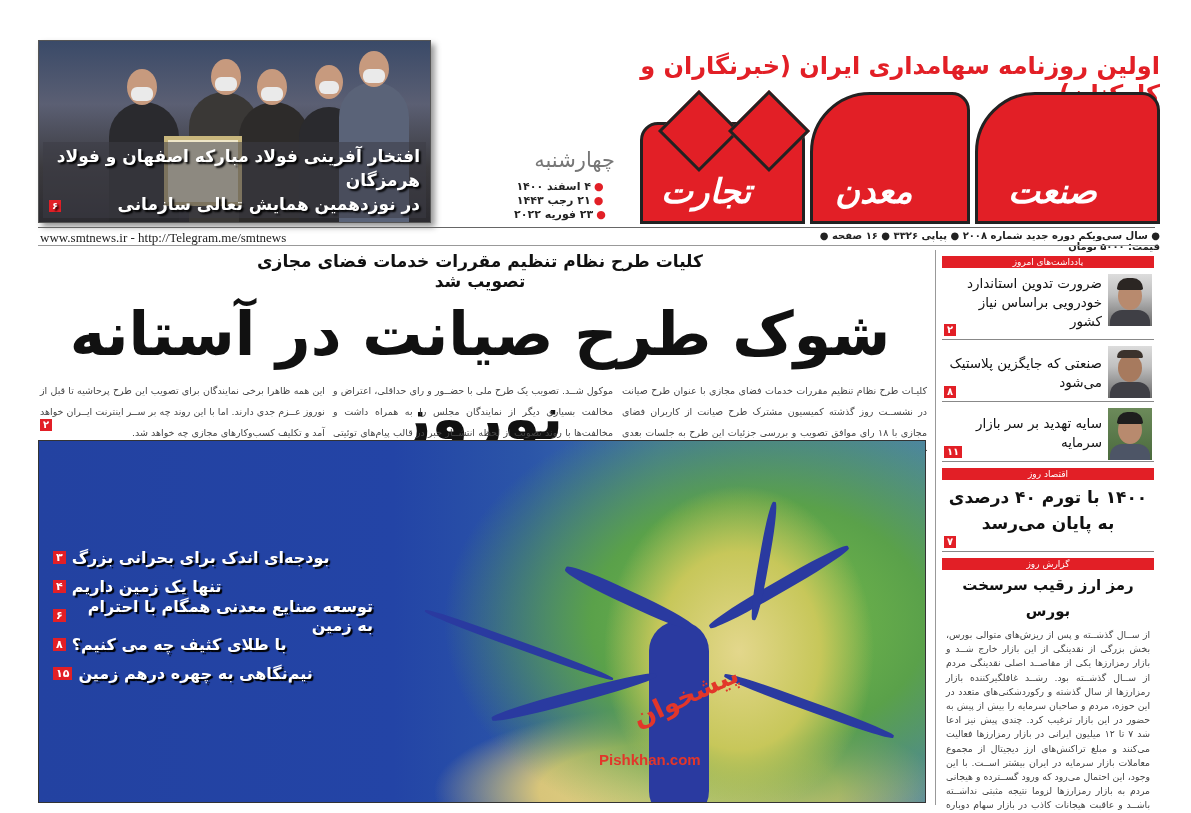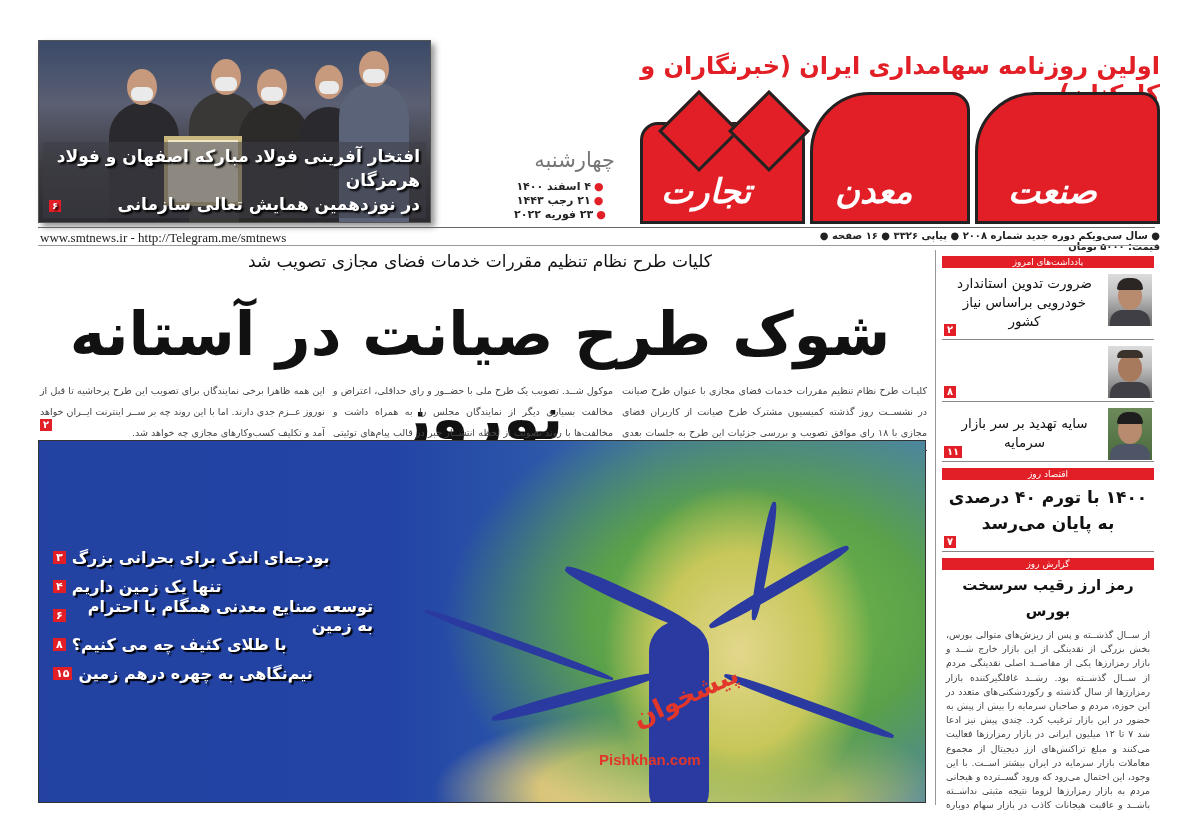--- a/index.html
+++ b/index.html
@@ -28,21 +28,21 @@
     #top-photo-caption { position: absolute; left: 4px; right: 4px; bottom: 4px; background: rgba(60,60,70,0.55); padding: 2px 6px; }
     .caption-line { color: #fff; font-weight: bold; font-size: 17px; direction: rtl; text-align: right; text-shadow: 2px 2px 2px #000; line-height: 24px; }
     .page-badge { display: inline-block; background: #e21f26; color: #fff; font-size: 10px; font-weight: bold; padding: 0 3px; line-height: 12px; }
 
     
     .hrule { position: absolute; height: 1px; background: #444; }
     #urls { left: 40px; top: 230px; font-family: "Liberation Serif", serif; font-size: 13px; color: #222; }
     #issue-info { left: 790px; top: 230px; width: 370px; font-size: 10px; font-weight: bold; direction: rtl; text-align: right; color: #222; }
 
     
-    #kicker { left: 230px; top: 251px; width: 500px; font-size: 17px; font-weight: normal; direction: rtl; text-align: center; }
+    #kicker { left: 230px; top: 251px; width: 500px; font-size: 17px; font-weight: bold; direction: rtl; text-align: center; }
     #main-headline { left: 60px; top: 292px; width: 840px; font-size: 60px; font-weight: 900; direction: rtl; text-align: center; letter-spacing: -1px; line-height: 84px; }
 
     .lead-col { position: absolute; top: 380px; font-size: 9.5px; line-height: 21px; color: #444; direction: rtl; text-align: justify; }
 
     
     #feature { left: 38px; top: 440px; width: 888px; height: 363px; border: 1px solid #333; overflow: hidden;
       background:
         radial-gradient(ellipse 180px 220px at 700px 210px, #e3d78c 0%, #c7c75a 45%, rgba(140,190,80,0) 75%),
         radial-gradient(ellipse 420px 300px at 720px 180px, #7bbf4c 0%, #5aa14a 40%, rgba(40,80,160,0) 75%),
         radial-gradient(ellipse 300px 100px at 650px 350px, #e8d98a 0%, #d8c57a 50%, rgba(200,190,120,0) 85%),
@@ -57,21 +57,21 @@
     #watermark-fa { position: absolute; left: 590px; top: 240px; color: #e2362a; font-size: 26px; font-weight: bold; transform: rotate(-25deg); direction: rtl; }
 
     
     #right-col { left: 942px; top: 256px; width: 212px; }
     .section-bar { background: #e21f26; color: #fff; font-size: 9px; text-align: center; height: 12px; line-height: 12px; direction: rtl; }
     .note { position: relative; height: 66px; border-bottom: 1px solid #888; }
     .note .avatar { position: absolute; right: 2px; top: 6px; width: 44px; height: 52px; background: linear-gradient(180deg, #dcdcdc 0%, #bfbfbf 40%, #6a6a6a 100%); overflow: hidden; }
     .note .avatar .face { position: absolute; left: 10px; top: 8px; width: 24px; height: 28px; border-radius: 50%; background: #b88a6e; }
     .note .avatar .hair { position: absolute; left: 9px; top: 4px; width: 26px; height: 12px; border-radius: 12px 12px 2px 2px; background: #2b2623; }
     .note .avatar .body { position: absolute; left: 2px; top: 36px; width: 40px; height: 20px; border-radius: 12px 12px 0 0; background: #3f3f45; }
-    .note .title { position: absolute; right: 52px; width: 155px; font-size: 13.5px; line-height: 19px; direction: rtl; text-align: center; color: #111; }
+    .note .title { position: absolute; right: 52px; width: 155px; font-size: 13.5px; line-height: 19px; direction: rtl; text-align: right; color: #111; }
     .note .page-badge { position: absolute; left: 2px; bottom: 3px; }
     .big-title { font-size: 17px; font-weight: 900; direction: rtl; text-align: center; line-height: 26px; padding: 4px 0; color: #111; }
     .report-body { font-size: 9.3px; line-height: 14.2px; color: #444; direction: rtl; text-align: justify; padding: 0 4px; }
     .vrule { position: absolute; width: 1px; background: #999; }
   </style>
 </head>
 <body>
 
 <div id="tagline" class="abs">اولین روزنامه سهامداری ایران (خبرنگاران و کارکنان)</div>
 
@@ -182,20 +182,21 @@
       </div>
     <div class="title" style="top:6px;">ضرورت تدوین استاندارد خودرویی براساس نیاز کشور</div>
     <span class="page-badge">۲</span>
   </div>
   <div class="note" style="height:62px;">
     <div class="avatar">
         <div class="body"></div>
         <div class="face" style="background:#a77a5e;"></div>
         <div class="hair" style="background:#3b322c; height:8px;"></div>
       </div>
+    <div class="title" style="top:14px;">صنعتی که جایگزین پلاستیک می‌شود</div>
     <span class="page-badge">۸</span>
   </div>
   <div class="note" style="height:60px;">
     <div class="avatar" style="background:linear-gradient(180deg,#6c8a5a,#4a6a3d);">
         <div class="body" style="background:#4d5566;"></div>
         <div class="face"></div>
         <div class="hair" style="background:#1e1e1e;"></div>
       </div>
     <div class="title" style="top:12px;">سایه تهدید بر سر بازار سرمایه</div>
     <span class="page-badge">۱۱</span>

